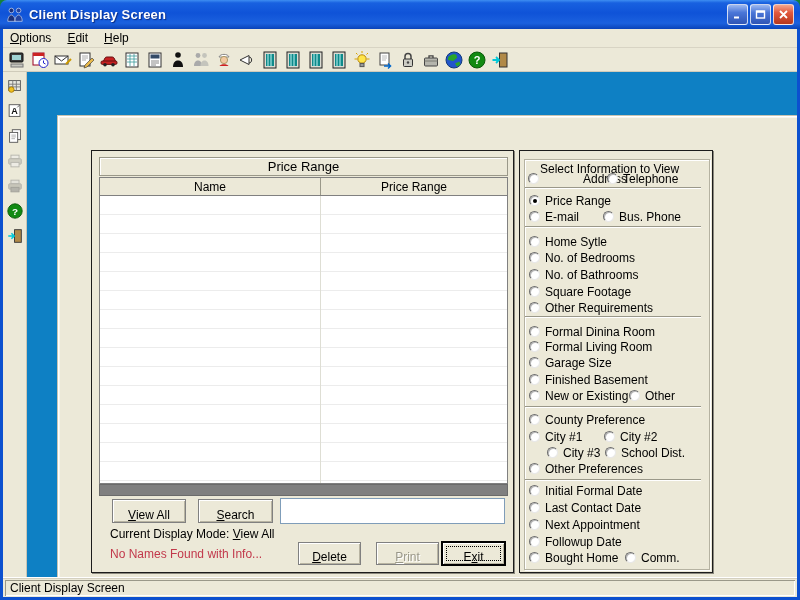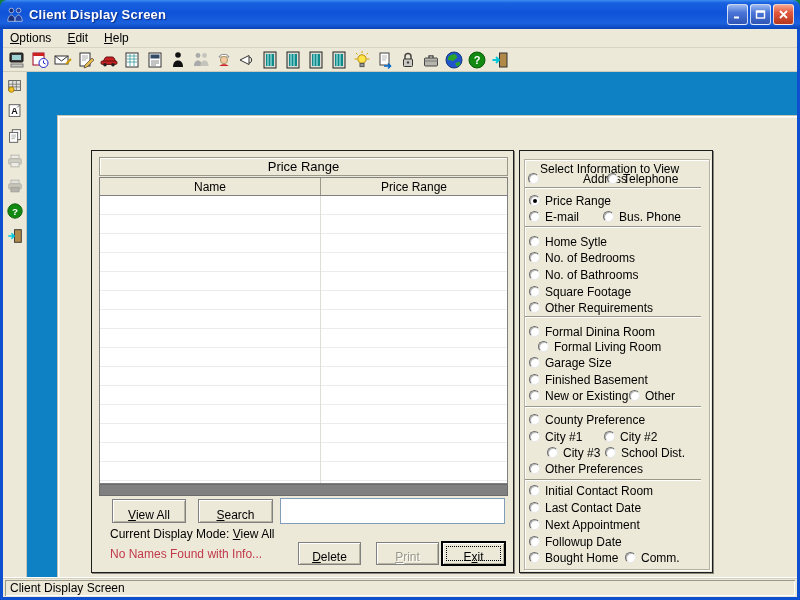--- a/index.html
+++ b/index.html
@@ -439,21 +439,21 @@
           <div class="radio-item" style="left:9px; top:150px;">
               <span class="rc"></span>
               <span>Other Requirements</span>
             </div>
           <div class="sep" style="top:165px;"></div>
 
           <div class="radio-item" style="left:9px; top:174px;">
               <span class="rc"></span>
               <span>Formal Dinina Room</span>
             </div>
-          <div class="radio-item" style="left:18px; top:189px;">
+          <div class="radio-item" style="left:9px; top:189px;">
               <span class="rc"></span>
               <span>Formal Living Room</span>
             </div>
           <div class="radio-item" style="left:9px; top:205px;">
               <span class="rc"></span>
               <span>Garage Size</span>
             </div>
           <div class="radio-item" style="left:9px; top:222px;">
               <span class="rc"></span>
               <span>Finished Basement</span>
@@ -489,21 +489,21 @@
               <span>School Dist.</span>
             </div>
           <div class="radio-item" style="left:9px; top:311px;">
               <span class="rc"></span>
               <span>Other Preferences</span>
             </div>
           <div class="sep" style="top:328px;"></div>
 
           <div class="radio-item" style="left:9px; top:333px;">
               <span class="rc"></span>
-              <span>Initial Contact Room</span>
+              <span>Initial Formal Date</span>
             </div>
           <div class="radio-item" style="left:9px; top:350px;">
               <span class="rc"></span>
               <span>Last Contact Date</span>
             </div>
           <div class="radio-item" style="left:9px; top:367px;">
               <span class="rc"></span>
               <span>Next Appointment</span>
             </div>
           <div class="radio-item" style="left:9px; top:384px;">

